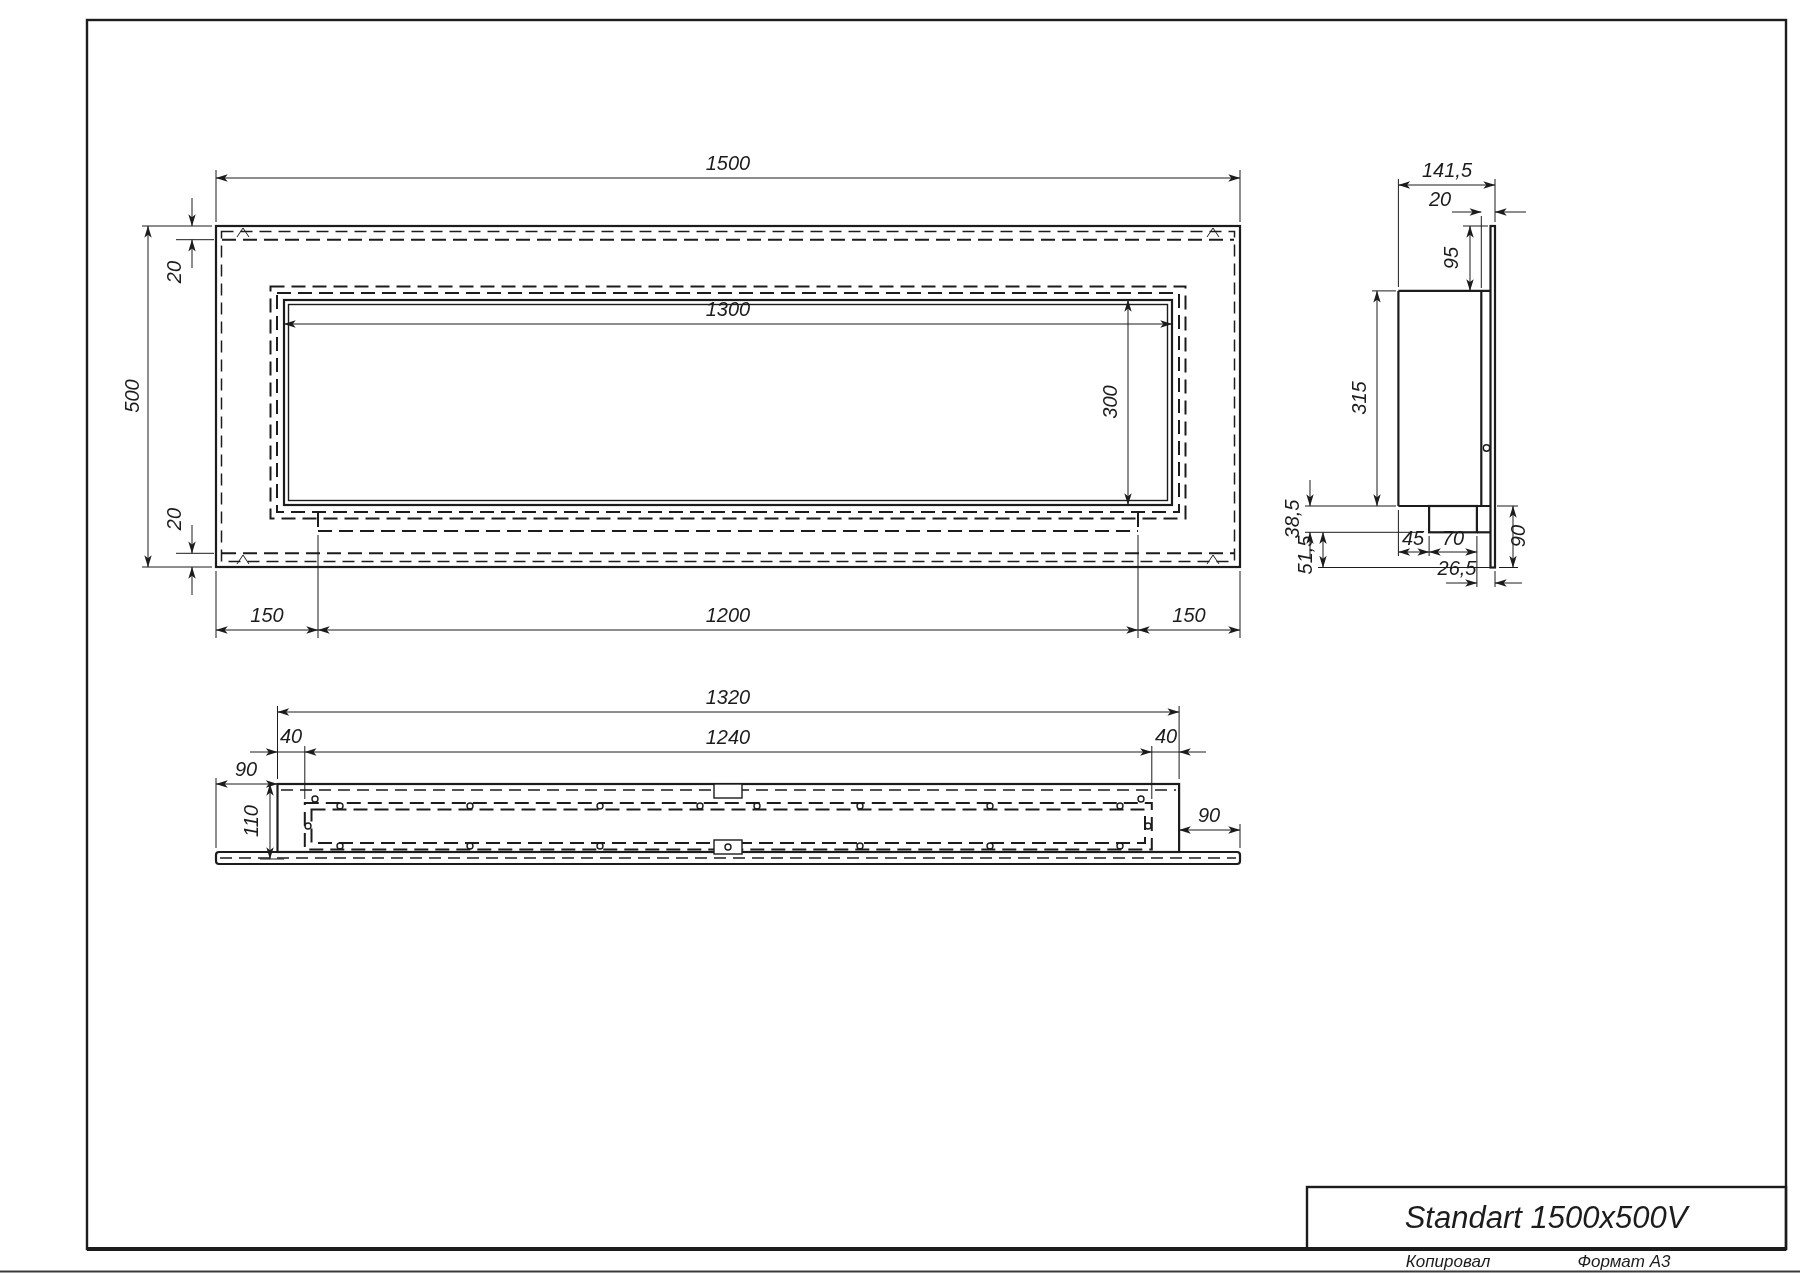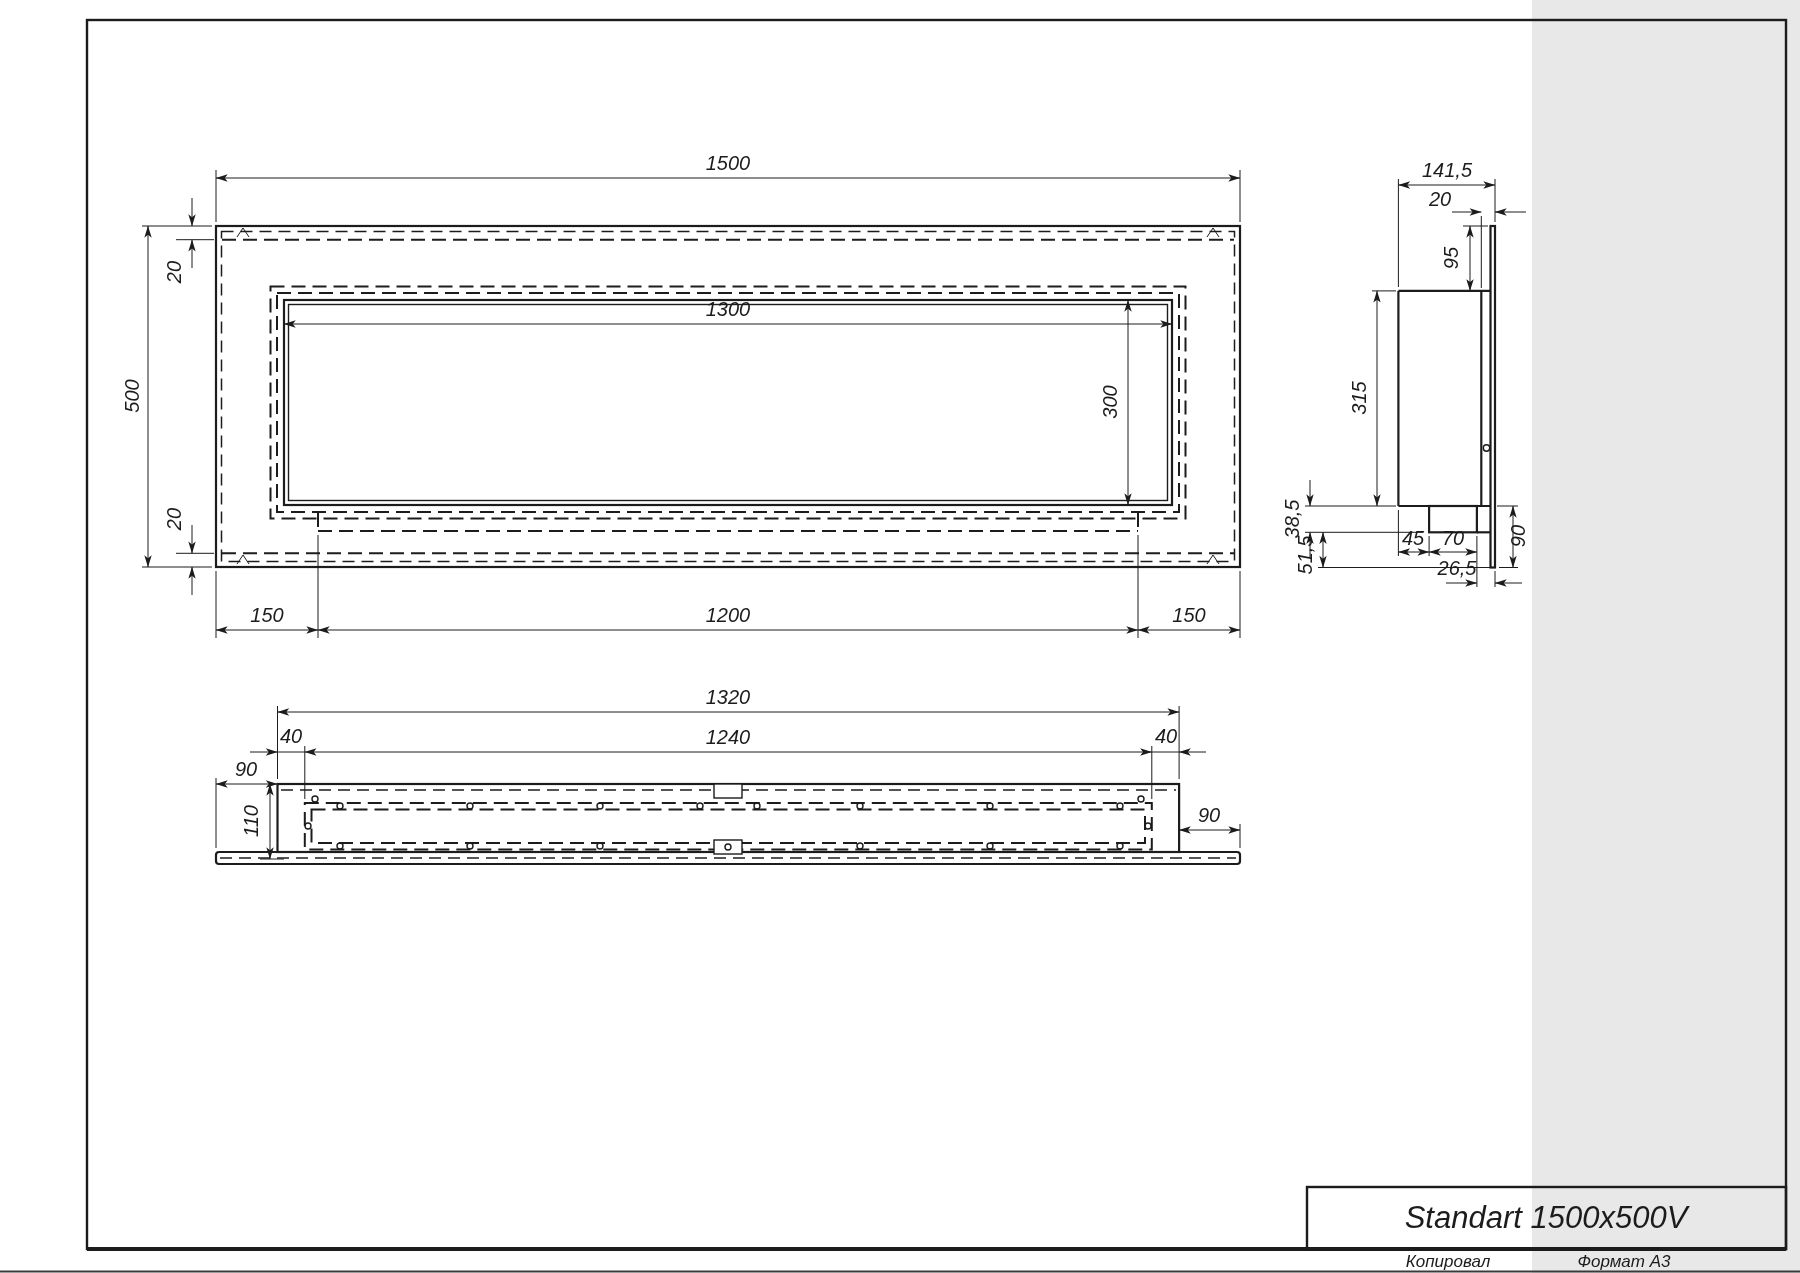--- a/index.html
+++ b/index.html
@@ -1,16 +1,16 @@
 <!DOCTYPE html>
 <html><head>
 <meta charset="utf-8">
 <style>
   html,body{margin:0;padding:0;background:#e8e8e8;}
-  .sheet{position:relative;width:1532px;height:1273px;background:#ffffff;
+  .sheet{position:relative;width:1800px;height:1273px;background:#ffffff;
          font-family:"Liberation Sans",sans-serif;}
   svg{position:absolute;left:0;top:0;}
   
   .obj{stroke:#1c1c1c;stroke-width:2.2;fill:none;}
   .obj-thin{stroke:#1c1c1c;stroke-width:1.4;fill:none;}
   .hid{stroke:#1c1c1c;stroke-width:2;fill:none;stroke-dasharray:14 7;}
   .hid-thin{stroke:#1c1c1c;stroke-width:1.5;fill:none;stroke-dasharray:12 7;}
   .thin{stroke:#1c1c1c;stroke-width:1;fill:none;}
   .frame{stroke:#1c1c1c;stroke-width:2.4;fill:none;}
   .dimtxt{font-style:italic;font-size:20px;fill:#1c1c1c;text-anchor:middle;}

